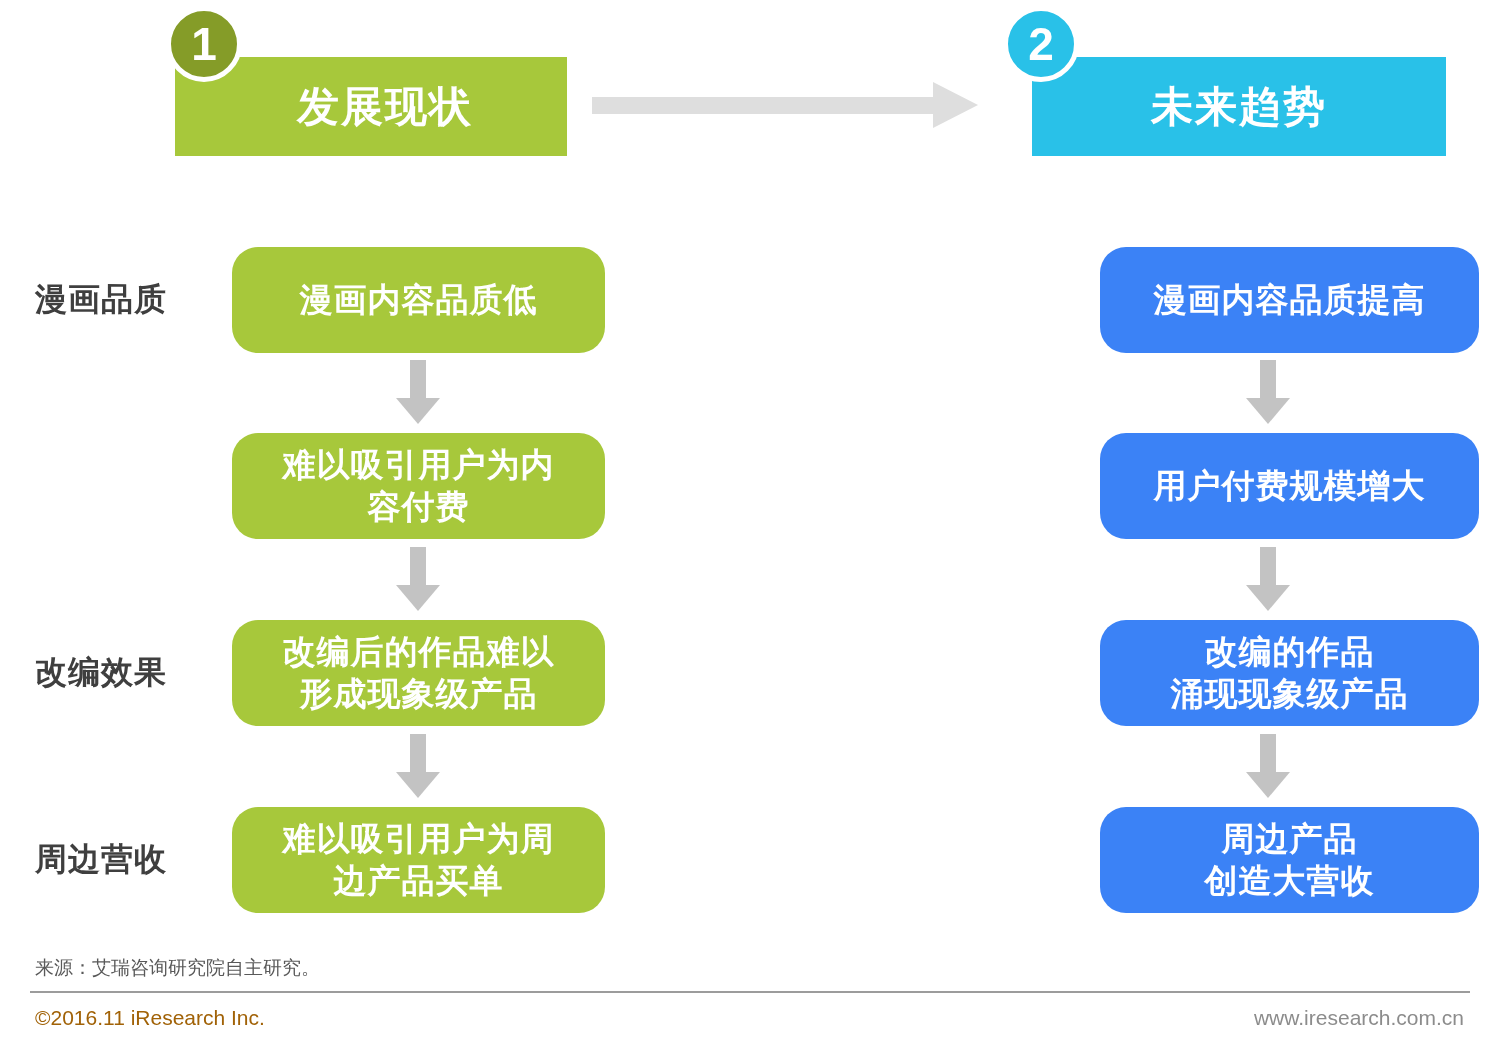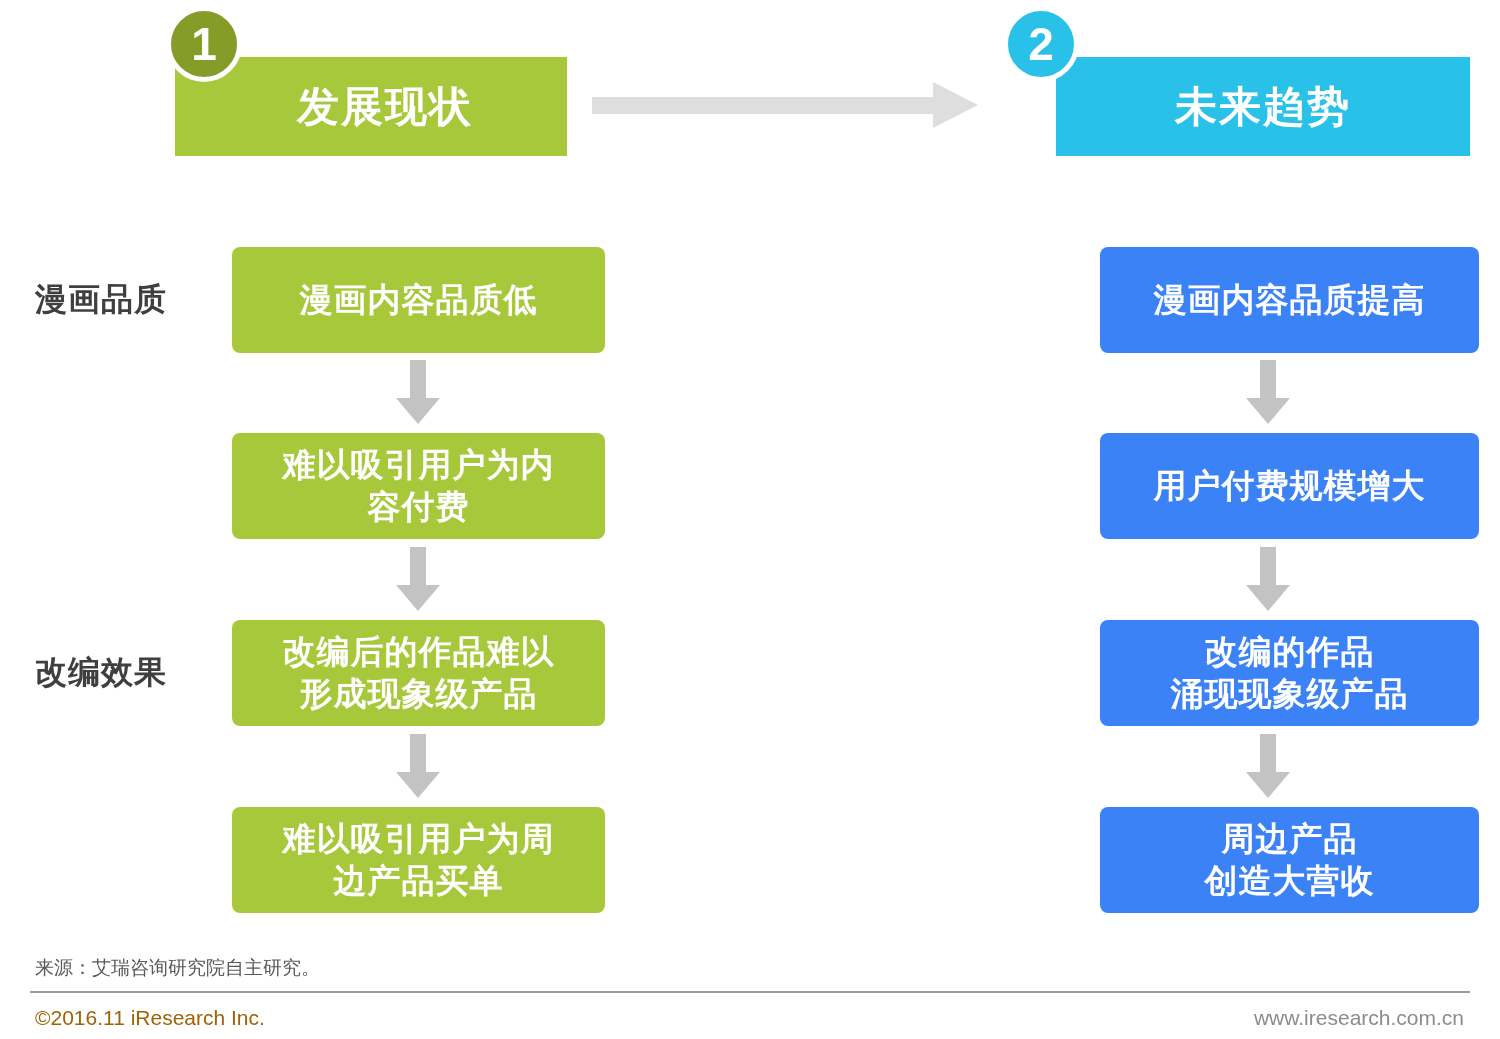--- a/index.html
+++ b/index.html
@@ -32,21 +32,21 @@
     position: absolute;
     top: 57px; height: 99px;
     display: flex; align-items: center; justify-content: center;
     color: #ffffff;
     font-size: 42px;
     font-weight: bold;
     letter-spacing: 2px;
     z-index: 2;
   }
   .header-left  { left: 175px;  width: 392px; background: #a7c83b; padding-left: 28px; }
-  .header-right { left: 1056px; width: 414px; background: #29c1e8; }
+  .header-right { left: 1032px; width: 414px; background: #29c1e8; }
 
   
   .h-arrow { position: absolute; left: 592px; top: 82px; width: 386px; height: 47px; }
   .h-arrow .shaft {
     position: absolute; left: 0; top: 15px; width: 341px; height: 17px;
     background: #dedede;
   }
   .h-arrow .head {
     position: absolute; left: 341px; top: 0;
     width: 0; height: 0;
@@ -61,21 +61,21 @@
     left: 35px; width: 190px; height: 106px;
     display: flex; align-items: center;
     color: #3f3f3f;
     font-size: 32px;
     font-weight: bold;
     letter-spacing: 1px;
   }
   .flow-box {
     position: absolute;
     height: 106px;
-    border-radius: 8px;
+    border-radius: 26px;
     display: flex; align-items: center; justify-content: center;
     text-align: center;
     color: #ffffff;
     font-size: 33px;
     font-weight: bold;
     line-height: 1.28;
     white-space: pre-line;
     letter-spacing: 1px;
     padding: 0 20px;
   }
@@ -190,20 +190,21 @@
 
   <div class="v-arrow va-left va-gap-2">
     <div class="shaft"></div>
       <div class="head"></div>
   </div>
   <div class="v-arrow va-right va-gap-2">
     <div class="shaft"></div>
       <div class="head"></div>
   </div>
 
+  <div class="row-label row-3">周边营收</div>
   <div class="flow-box box-green row-3">难以吸引用户为周
 边产品买单</div>
   <div class="flow-box box-blue row-3">周边产品
 创造大营收</div>
 
   <div class="source-note">来源：艾瑞咨询研究院自主研究。</div>
   <div class="footer-divider"></div>
   <div class="footer-copyright">©2016.11 iResearch  Inc.</div>
   <div class="footer-site">www.iresearch.com.cn</div>
 

